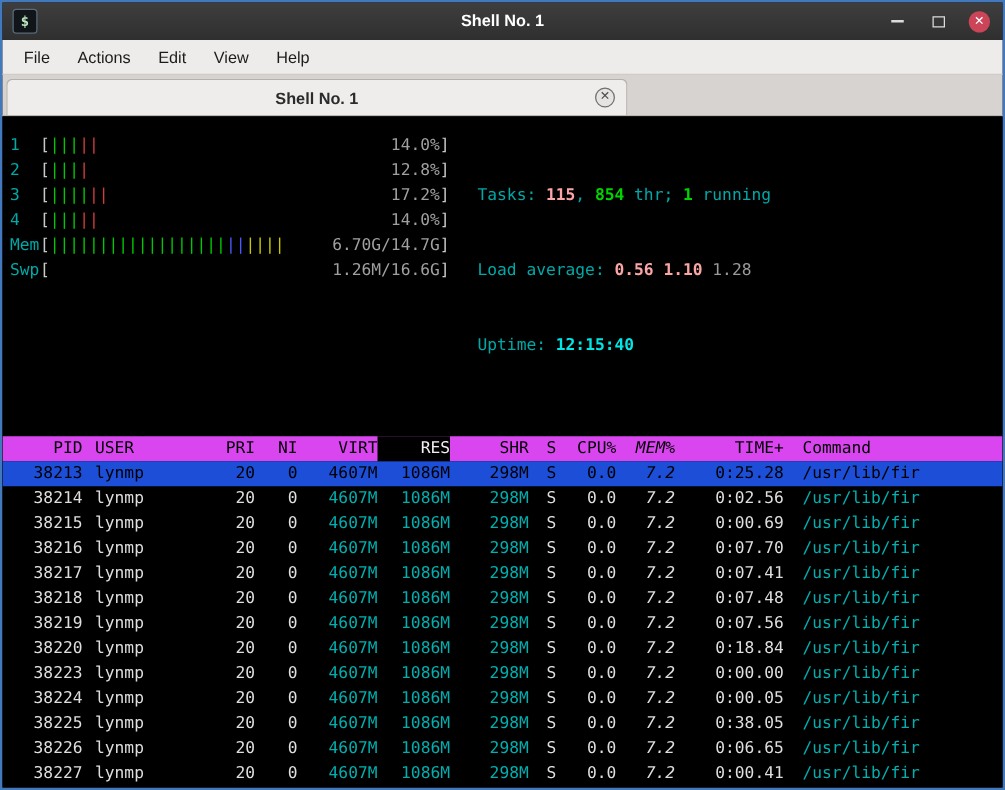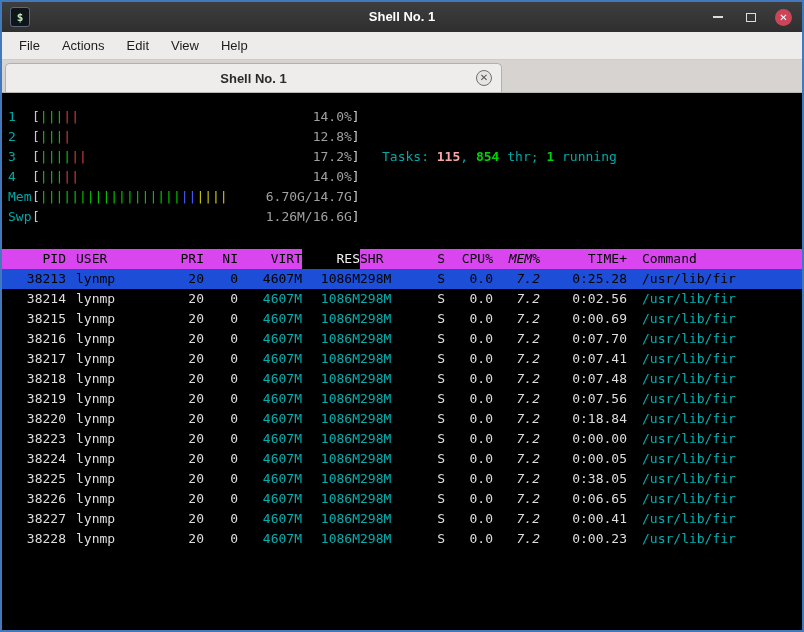--- a/index.html
+++ b/index.html
@@ -85,21 +85,21 @@
   .phead span, .prow span { display:block; white-space:pre; overflow:hidden; }
   .sorted { background:#000; color:#f0f0f0; }
   .sel { background:#1d4ed8; }
   .sel span { color:#000 !important; }
   .c-pid  { flex:0 0 58px;  text-align:right; }
   .c-user { flex:0 0 108px; padding-left:10px; }
   .c-pri  { flex:0 0 30px;  text-align:right; }
   .c-ni   { flex:0 0 34px;  text-align:right; }
   .c-virt { flex:0 0 64px;  text-align:right; }
   .c-res  { flex:0 0 58px;  text-align:right; }
-  .c-shr  { flex:0 0 63px;  text-align:left; }
+  .c-shr  { flex:0 0 63px;  text-align:right; }
   .c-s    { flex:0 0 22px;  text-align:right; }
   .c-cpu  { flex:0 0 48px;  text-align:right; }
   .c-mem  { flex:0 0 47px;  text-align:right;font-style:italic; }
   .c-time { flex:0 0 87px;  text-align:right; }
   .c-cmd  { flex:1; padding-left:15px; white-space:nowrap; }
   .teal { color:#00afaf; }
 </style>
 </head>
 <body>
 
@@ -162,20 +162,22 @@
         </div>
 
         <div class="mrow">
           <span class="mlabel">Swp</span><span class="mbr">[</span><span class="mbody"><span class="mbars"><span class="g"></span></span><span class="mpct">1.26M/16.6G</span></span><span class="mbr">]</span>
         </div>
 
       </div>
 
       <div class="info">
         <div class="iline"><span class="cy">Tasks: </span><span class="bw">115</span><span class="cy">, </span><span class="bgn">854</span><span class="cy"> thr; </span><span class="bgn">1</span><span class="cy"> running</span></div>
+        <div class="iline"><span class="cy">Load average: </span><span class="bw">0.56 </span><span class="bw">1.10 </span><span class="gy">1.28</span></div>
+        <div class="iline"><span class="cy">Uptime: </span><span class="bcy">12:15:40</span></div>
       </div>
     </div>
 
     <div class="blankline"></div>
 
     <div class="phead">
       <span class="c-pid">PID</span>
       <span class="c-user">USER</span>
       <span class="c-pri">PRI</span>
       <span class="c-ni">NI</span>

